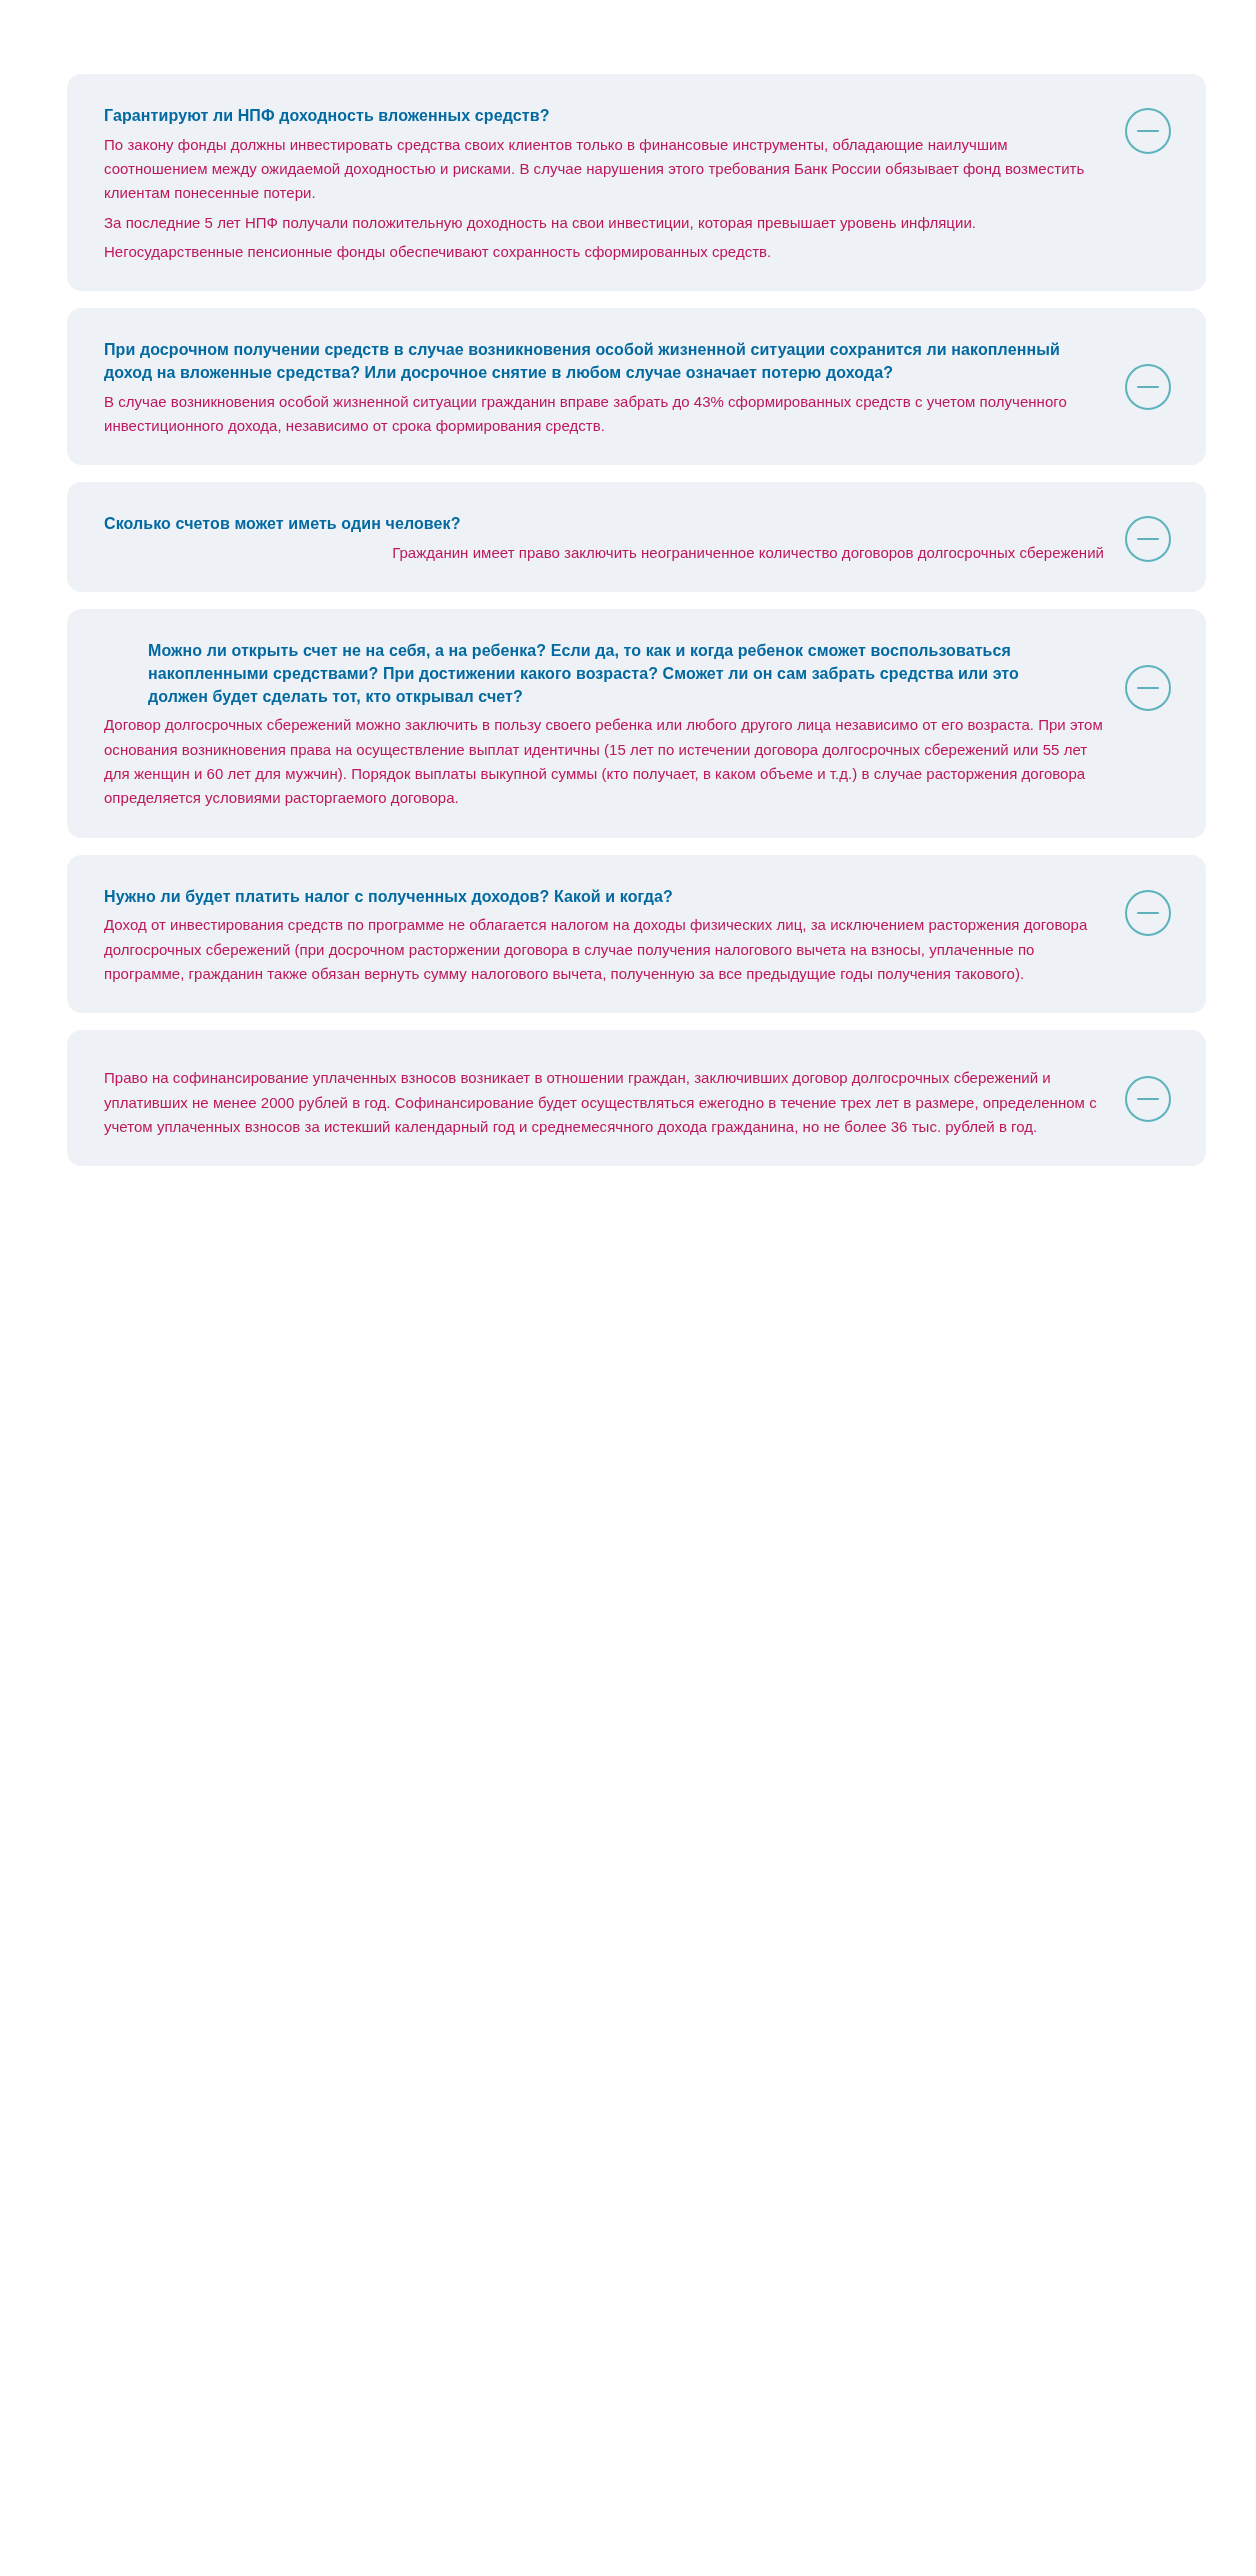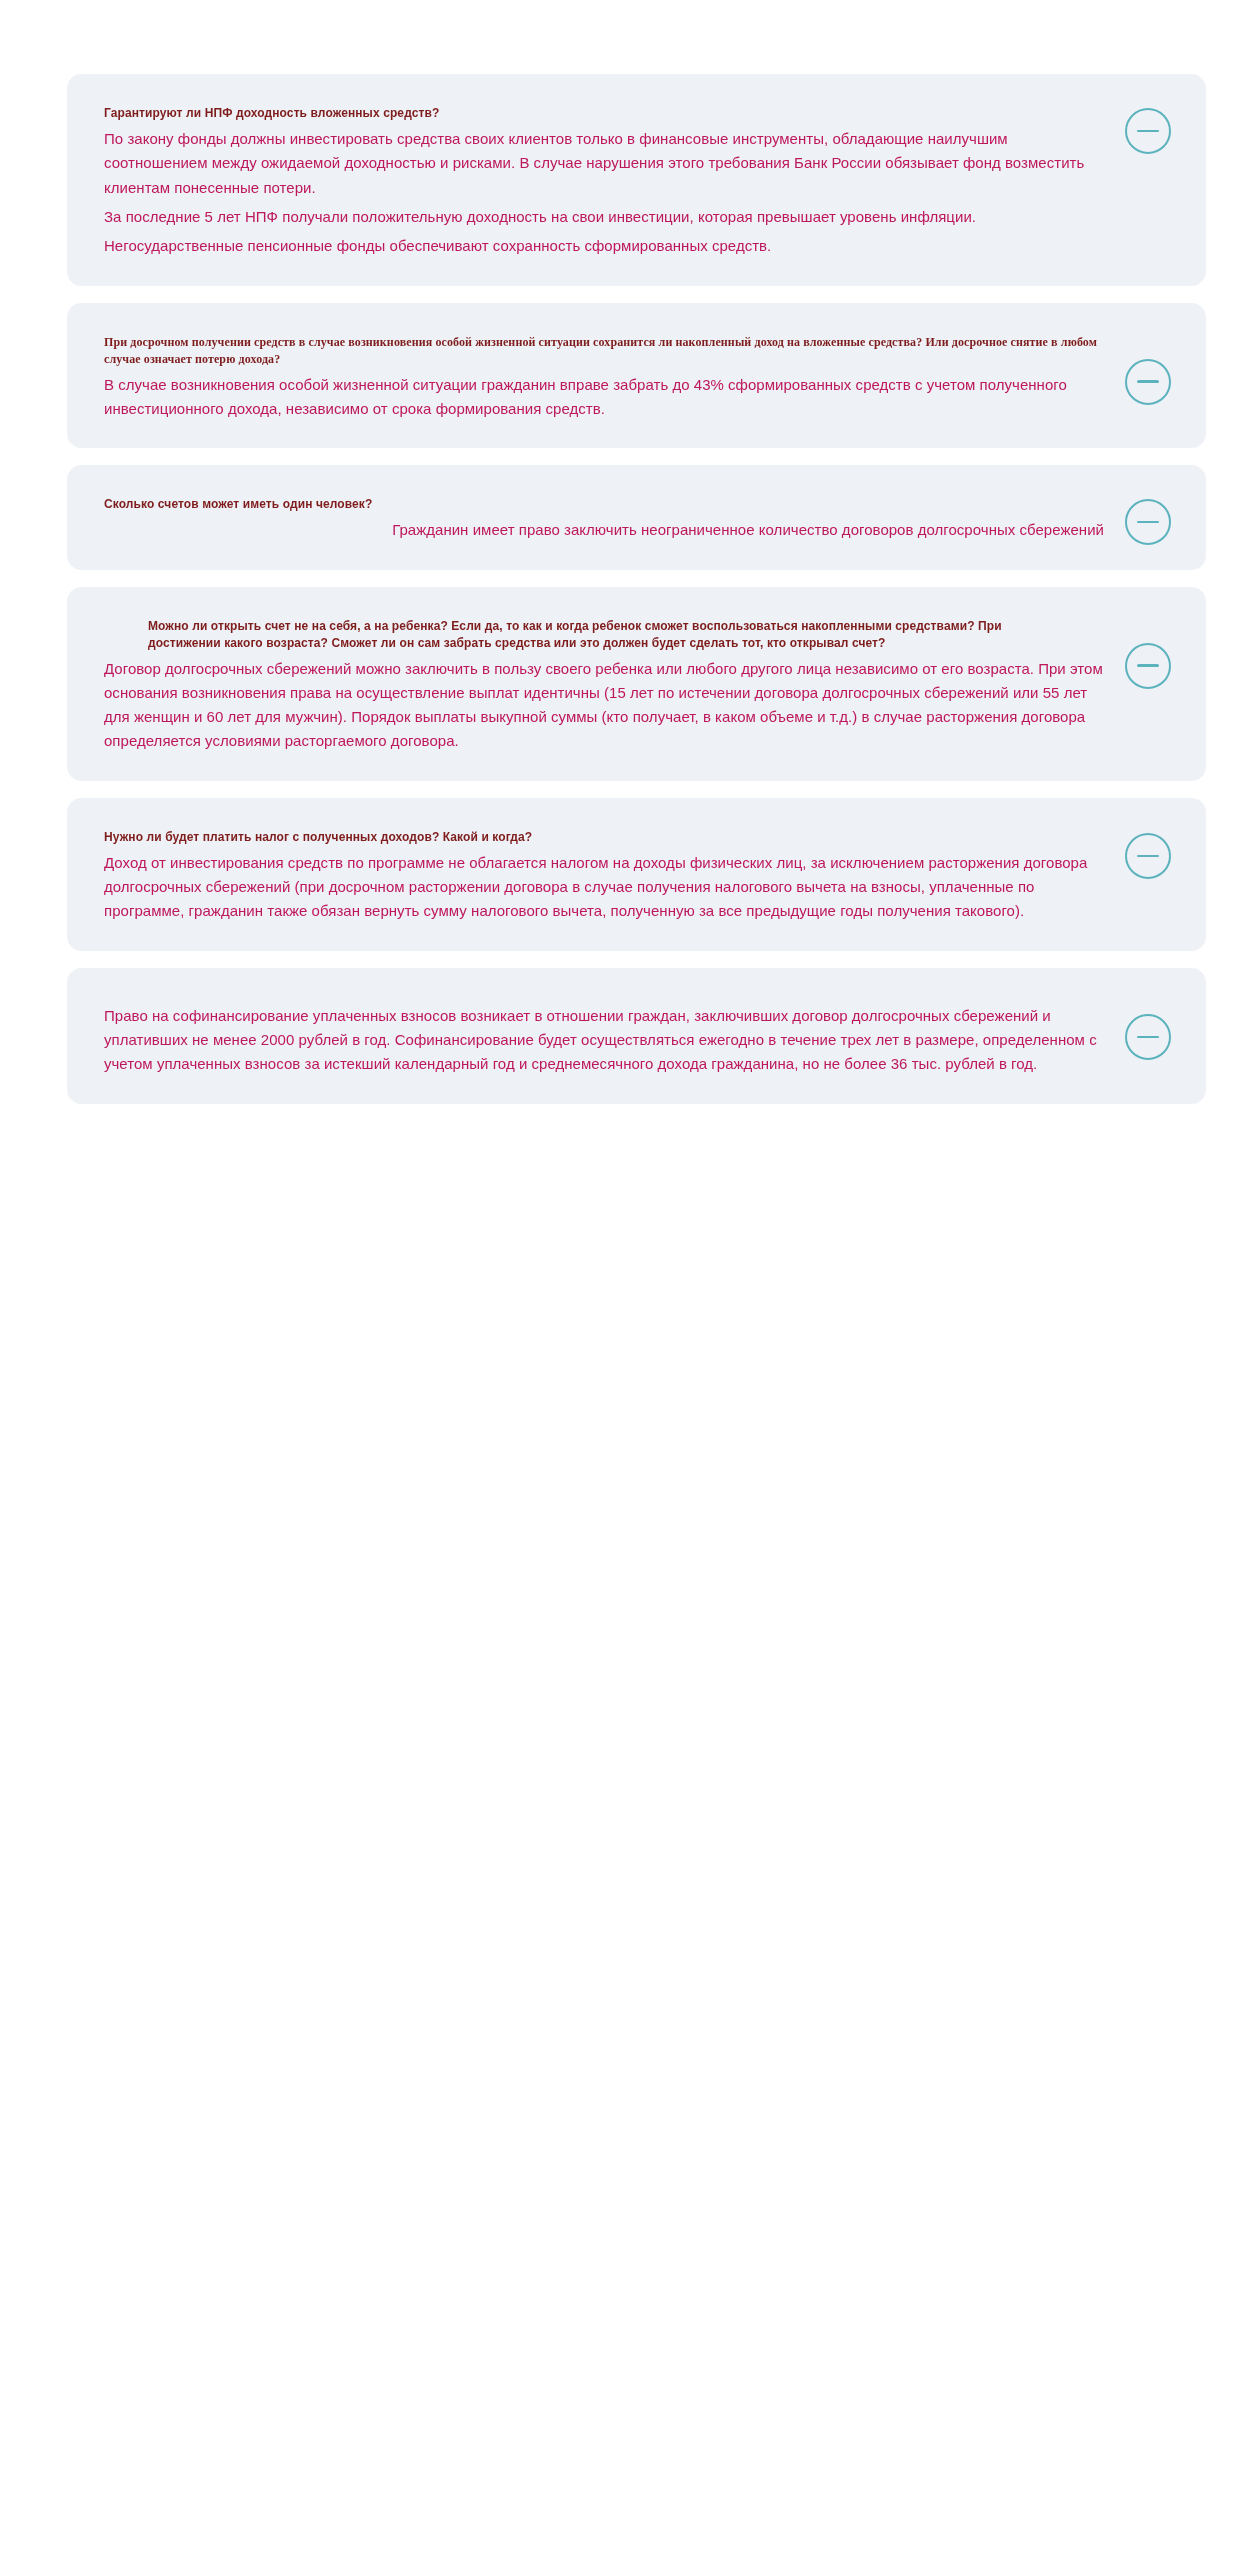--- a/index.html
+++ b/index.html
@@ -29,24 +29,24 @@
     padding: 31px 36px 27px 37px;
     margin-bottom: 17px;
   }
   .faq-item:last-child { margin-bottom: 0; }
 
   .faq-body {
     width: 1000px;
   }
 
   .faq-question {
-    font-size: 12px;
+    font-size: 16px;
     font-weight: 700;
     line-height: 1.42;
-    color: #7f1d1d;
+    color: #0369a1;
     letter-spacing: 0.1px;
     margin: 0 0 4.5px 0;
   }
 
   .faq-answer {
     margin: 0;
     padding: 0;
   }
 
   .faq-answer p {
@@ -86,21 +86,21 @@
   .faq-item[data-idx="0"] .toggle-btn { top: 34px; }
   .faq-item[data-idx="1"] .toggle-btn { top: 56px; }
   .faq-item[data-idx="2"] .toggle-btn { top: 34px; }
   .faq-item[data-idx="3"] .toggle-btn { top: 56px; }
   .faq-item[data-idx="4"] .toggle-btn { top: 35px; }
   .faq-item[data-idx="5"] .toggle-btn { top: 46px; }
 
   
   .faq-item[data-idx="0"] .faq-question { width: 950px; }
   .faq-item[data-idx="0"] .faq-answer p { width: 1000px; }
-  .faq-item[data-idx="1"] .faq-question { width: 1000px; font-family: Liberation Serif, serif; }
+  .faq-item[data-idx="1"] .faq-question { width: 1000px; }
   .faq-item[data-idx="1"] .faq-answer p { width: 1000px; }
   .faq-item[data-idx="2"] .faq-question { width: 950px; }
   .faq-item[data-idx="2"] .faq-answer p { width: 1000px; text-align: right; }
   .faq-item[data-idx="3"] .faq-question { width: 872px; margin-left: 44px; }
   .faq-item[data-idx="3"] .faq-answer p { width: 1000px; }
   .faq-item[data-idx="4"] .faq-question { width: 950px; }
   .faq-item[data-idx="4"] .faq-answer p { width: 1000px; }
   .faq-item[data-idx="5"] .faq-question { width: 916px; }
   .faq-item[data-idx="5"] .faq-answer p { width: 1000px; }
 </style>

